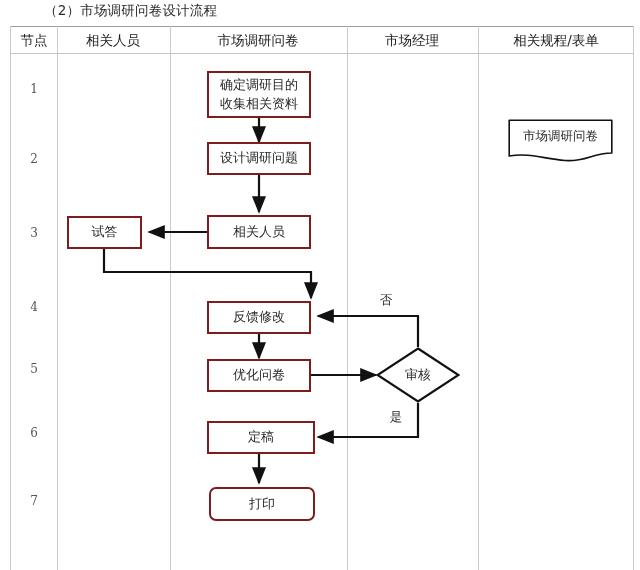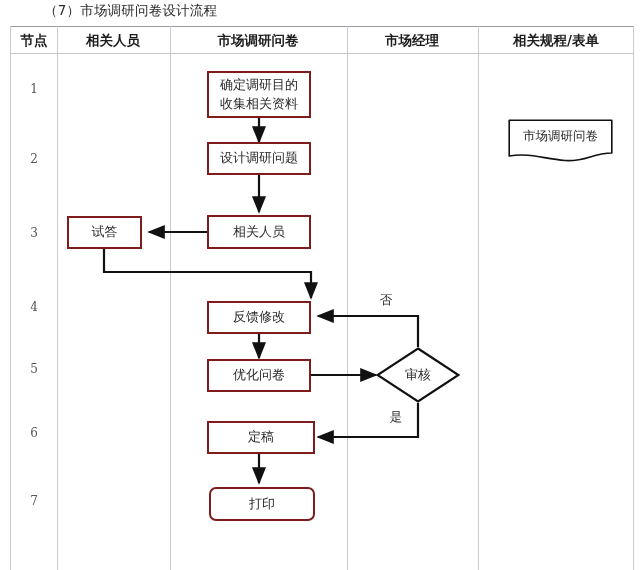--- a/index.html
+++ b/index.html
@@ -42,21 +42,21 @@
     height: 1px;
     background: #b9b9bf;
   }
   .hline.header-top { background: #9b9ba3; }
   .hline.header-bot { background: #c4c4ca; }
 
   
   .col-head {
     position: absolute;
     font-size: 13.5px;
-    font-weight: bold;
+    font-weight: normal;
     color: #1d1d1d;
     text-align: center;
     white-space: nowrap;
     transform: translateX(-50%);
   }
   
   .node-num {
     position: absolute;
     font-size: 12px;
     color: #555;
@@ -134,21 +134,21 @@
     color: #2a2a2a;
     transform: translateX(-50%);
     white-space: nowrap;
   }
 </style>
 </head>
 <body>
 
 <div id="page">
 
-  <div id="doc-title">（7）市场调研问卷设计流程</div>
+  <div id="doc-title">（2）市场调研问卷设计流程</div>
 
   <div class="hline header-top" style="left:10px; top:26px; width:624px;"></div>
   <div class="hline header-bot" style="left:10px; top:53px; width:624px;"></div>
 
   <div class="vline" style="left:10px;  top:26px; height:544px;"></div>
   <div class="vline" style="left:57px;  top:26px; height:544px;"></div>
   <div class="vline" style="left:170px; top:26px; height:544px;"></div>
   <div class="vline" style="left:347px; top:26px; height:544px;"></div>
   <div class="vline" style="left:478px; top:26px; height:544px;"></div>
   <div class="vline" style="left:633px; top:26px; height:544px;"></div>

